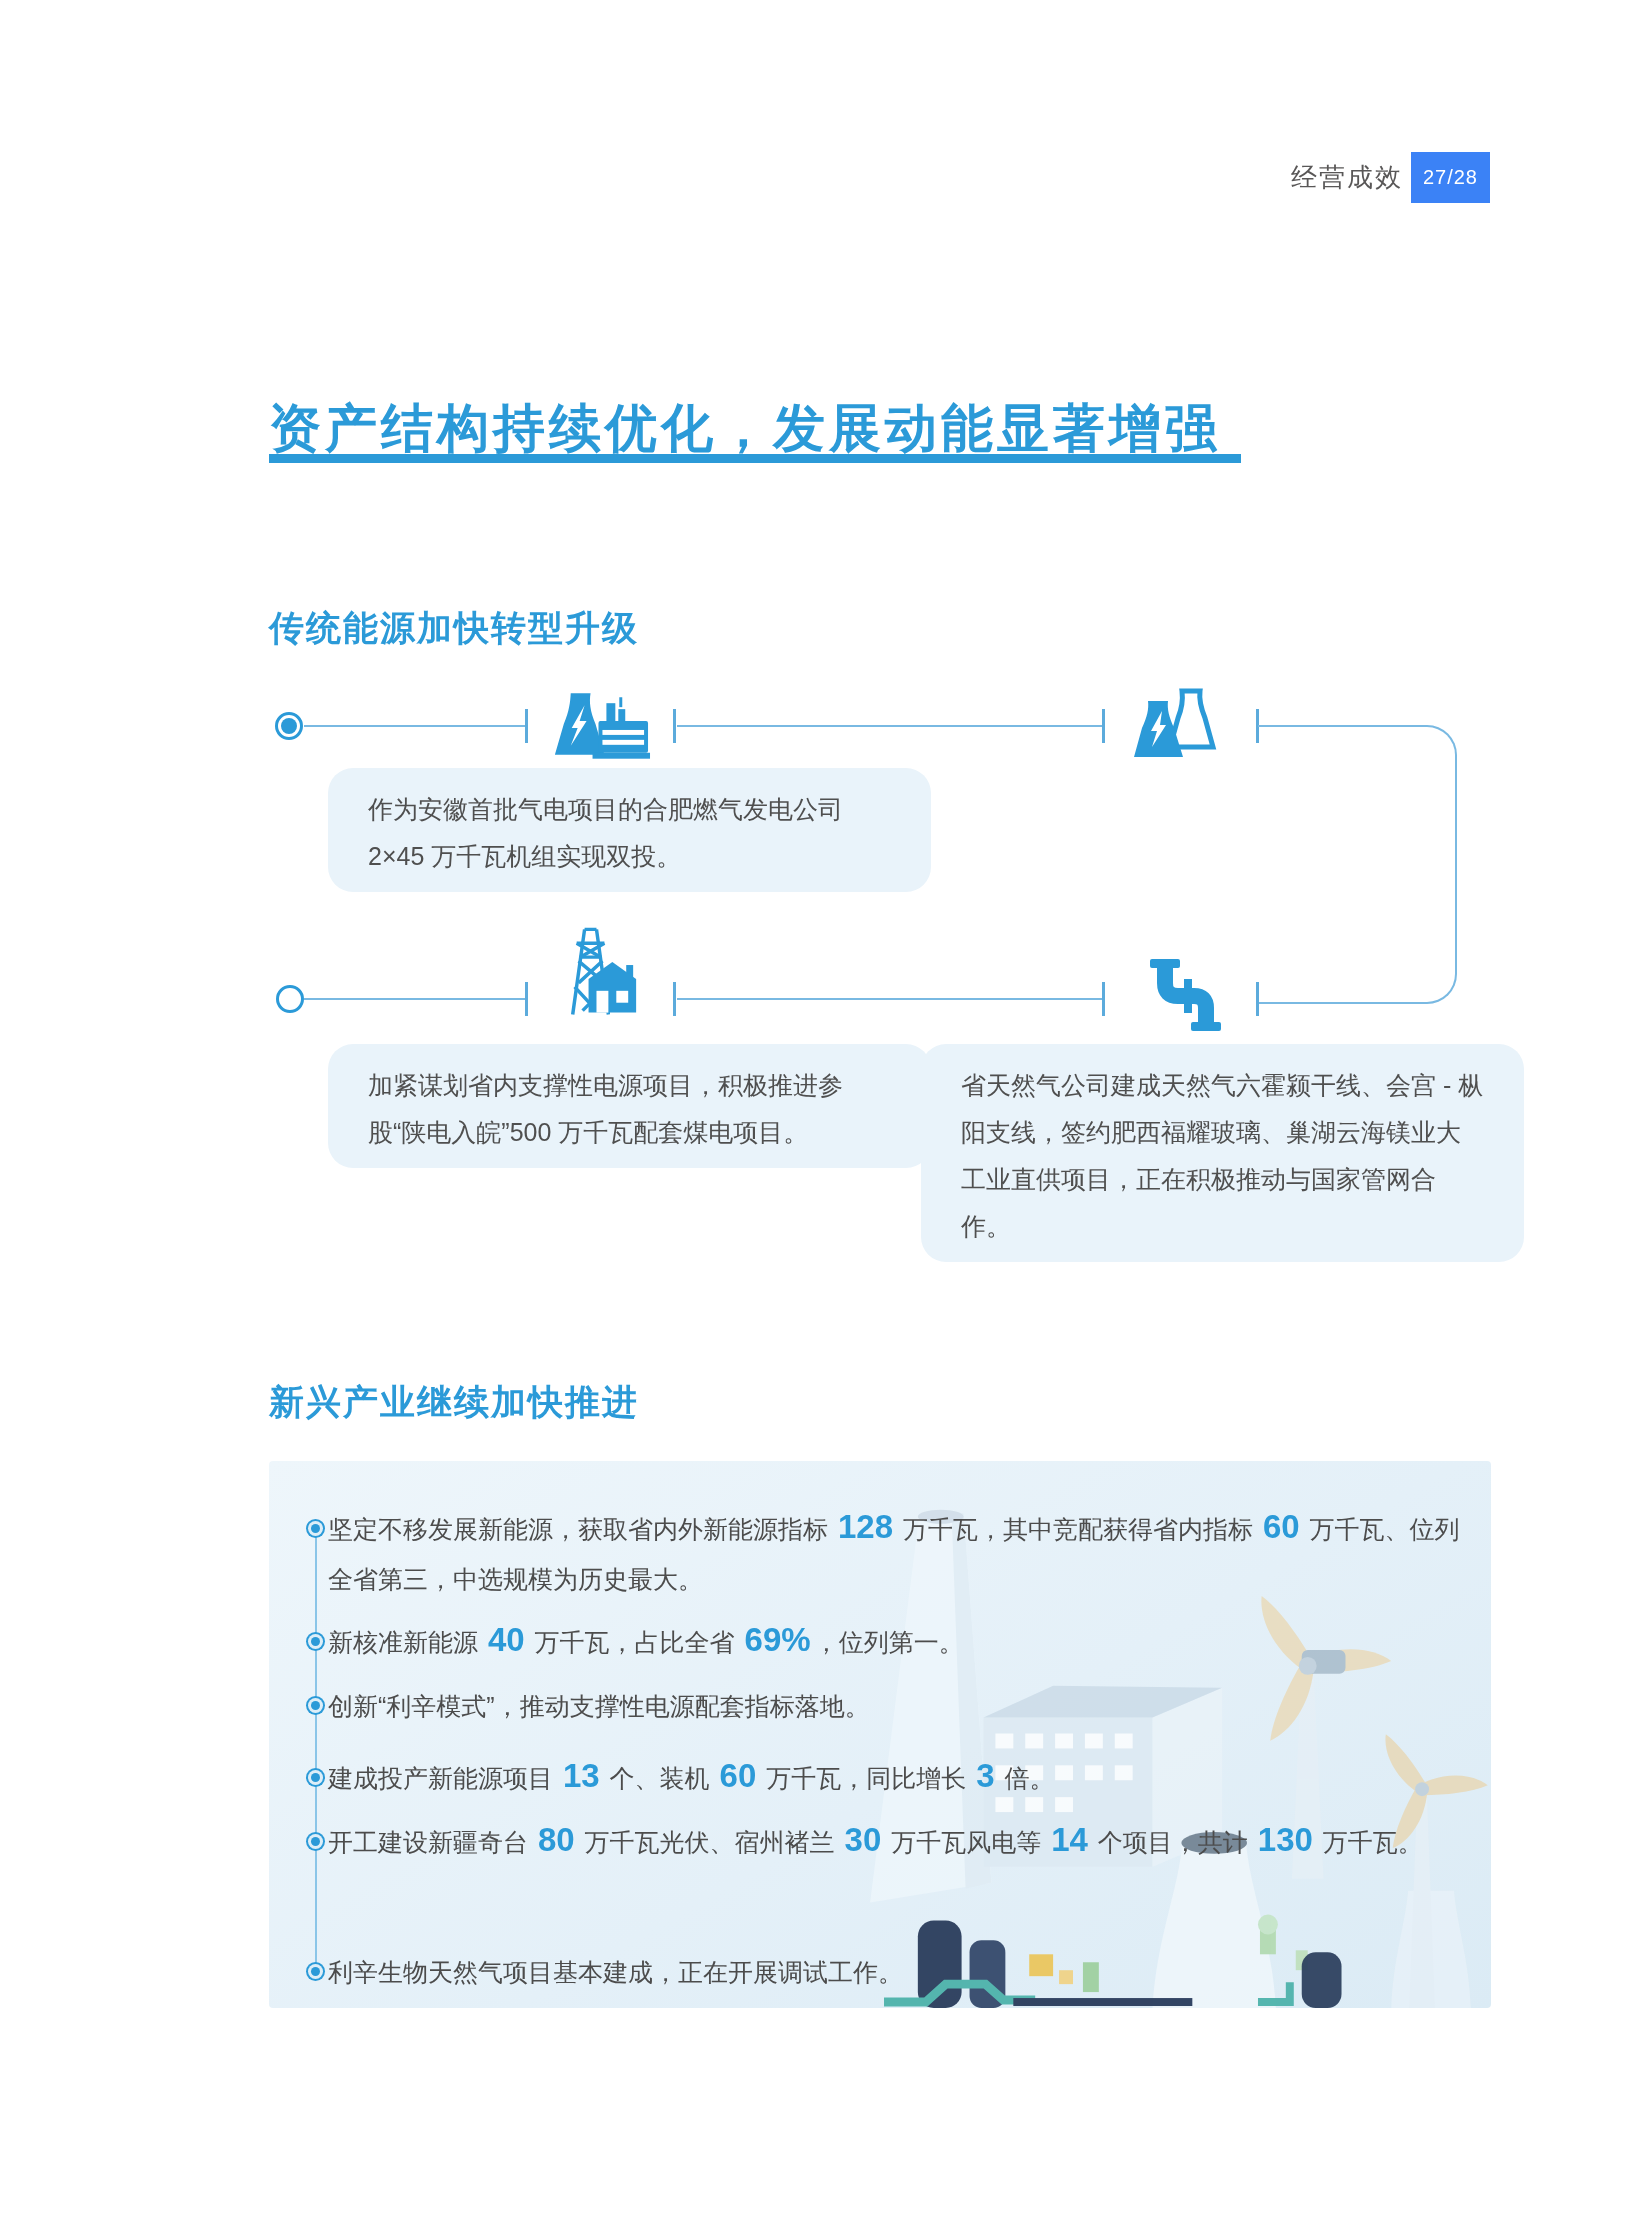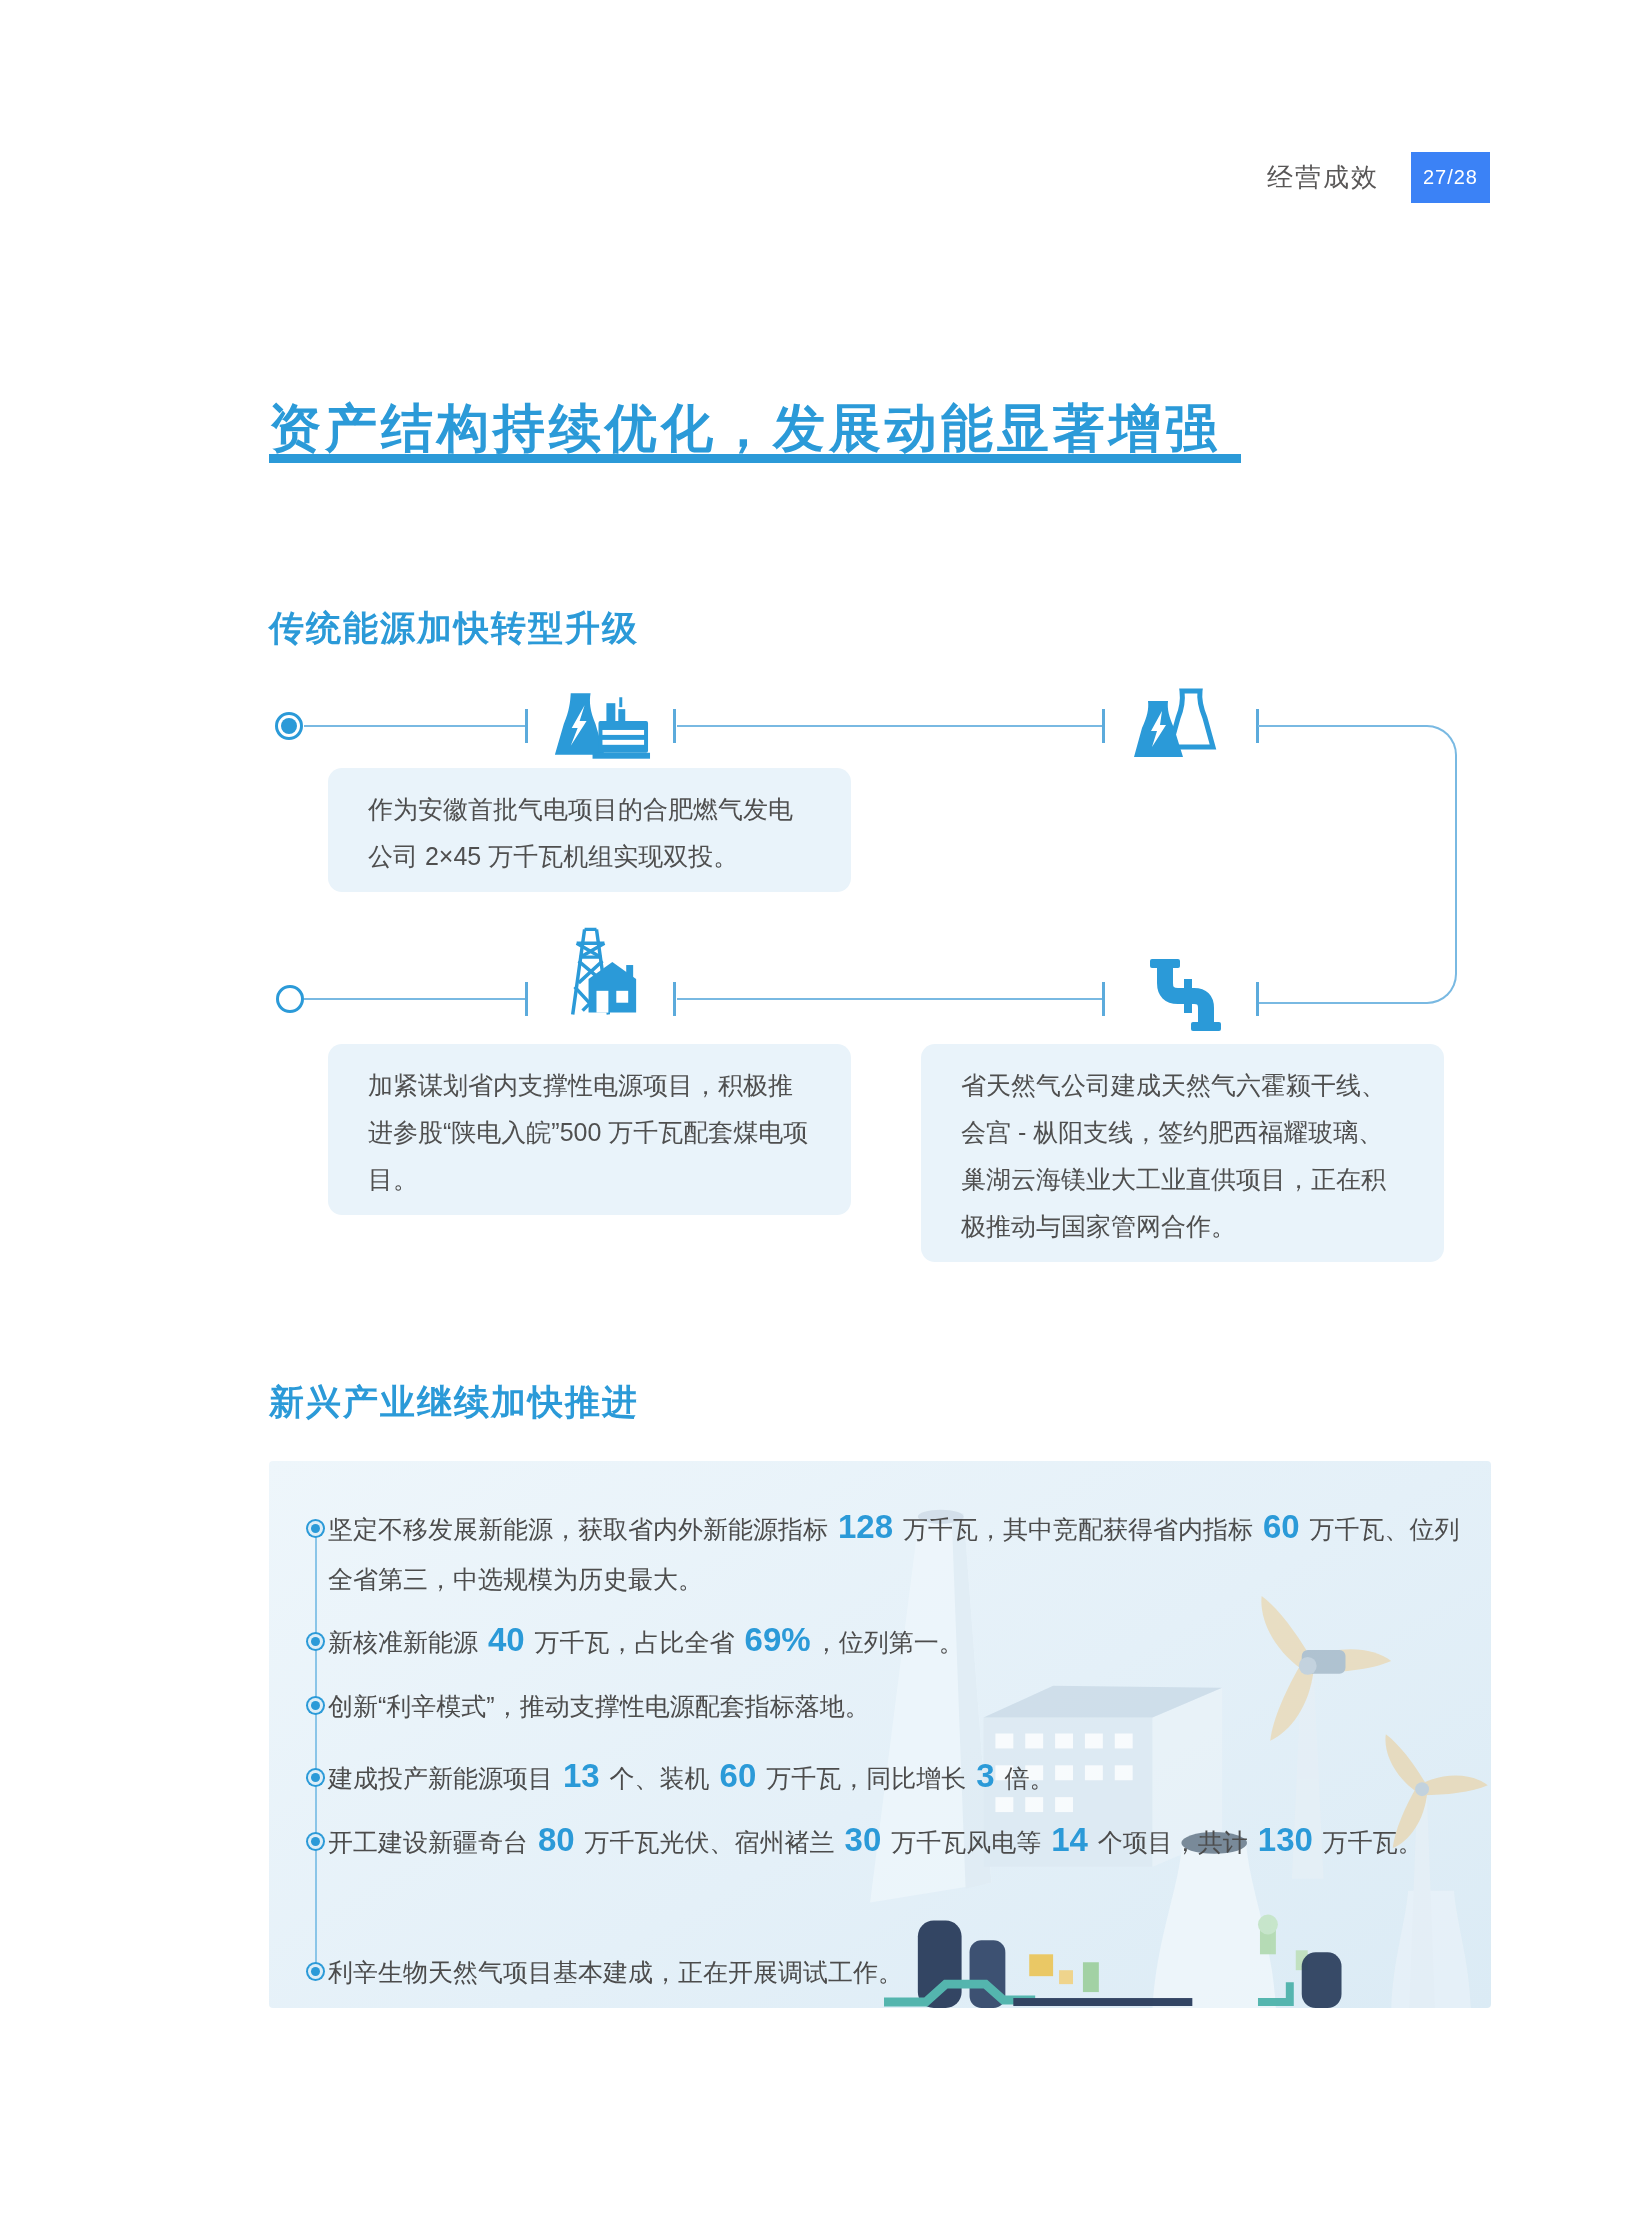--- a/index.html
+++ b/index.html
@@ -1,20 +1,20 @@
 <!DOCTYPE html>
 <html><head>
 <meta charset="utf-8">
 <style>
   html,body{margin:0;padding:0;background:#ffffff;}
   .page{position:relative;width:1646px;height:2233px;background:#ffffff;overflow:hidden;
         font-family:"Liberation Sans","DejaVu Sans",sans-serif;}
 
   
-  .hdr{position:absolute;top:152px;right:156px;display:flex;align-items:center;gap:32px;}
+  .hdr{position:absolute;top:152px;right:156px;display:flex;align-items:center;gap:8px;}
   .hdr-label{font-size:26px;color:#595757;letter-spacing:2px;}
   .hdr-badge{font-size:20px;color:#ffffff;background:#3b82f6;padding:14px 12px;letter-spacing:1px;}
 
   
   .title{position:absolute;left:269px;top:394px;margin:0;font-size:52px;font-weight:800;
          color:#2b9ad8;letter-spacing:4px;white-space:nowrap;font-family:Liberation Mono, monospace;}
   .title-underline{position:absolute;left:269px;top:454px;width:972px;height:9px;background:#2b9ad8;}
 
   
   .h2{position:absolute;left:269px;margin:0;font-size:35px;font-weight:700;color:#2b9ad8;letter-spacing:2px;}
@@ -24,21 +24,21 @@
   
   .tl-seg{position:absolute;height:2px;background:#79b9e2;}
   .tl-tick{position:absolute;width:3px;height:34px;background:#5cabdc;}
   .tl-circle{position:absolute;width:22px;height:22px;border:3px solid #2b9ad8;border-radius:50%;background:#fff;}
   .tl-circle-filled::after{content:"";position:absolute;inset:3px;background:#2b9ad8;border-radius:50%;}
   .tl-connector{position:absolute;left:1258px;top:725px;width:197px;height:275px;
                 border:2px solid #79b9e2;border-left:none;border-radius:0 30px 30px 0;}
   .tl-icon{position:absolute;color:#2b9ad8;}
 
   
-  .card{position:absolute;width:523px;background:#e9f3fa;border-radius:14px;}
+  .card{position:absolute;width:603px;background:#e9f3fa;border-radius:25px;}
   .card-text{margin:0;padding:18px 40px 12px 40px;font-size:25px;line-height:47px;color:#4f4f4f;}
 
   
   .panel{position:absolute;left:269px;top:1461px;width:1222px;height:547px;border-radius:4px;
          overflow:hidden;background:linear-gradient(150deg,#eef6fb 0%,#e4f0f8 55%,#dbebf5 100%);}
   .illus{position:absolute;right:0;bottom:0;z-index:0;}
   .b-line{position:absolute;left:46px;top:68px;width:2px;height:443px;background:#8ac5e8;z-index:1;}
   .bullet{position:absolute;left:42px;width:1159px;z-index:2;}
   .b-dot{position:absolute;left:0;top:20px;width:9px;height:9px;border-radius:50%;background:#2b9ad8;
          box-shadow:0 0 0 3px #ddeef8,0 0 0 5px #2b9ad8;}

